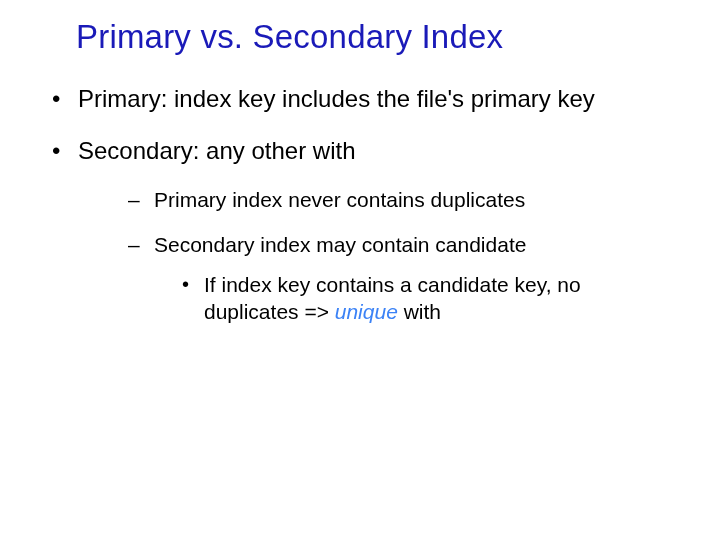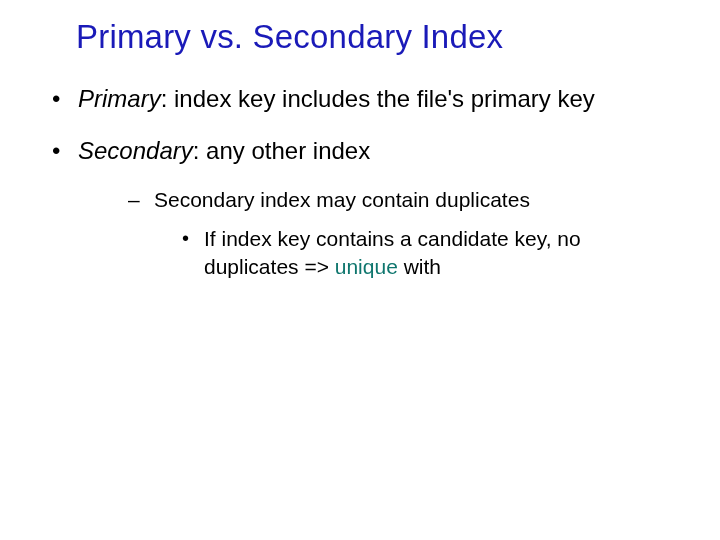--- a/index.html
+++ b/index.html
@@ -39,21 +39,20 @@
   }
   ul.top > li::before {
     content: "•";
     position: absolute;
     left: 4px;
     top: 0;
     color: #000;
     font-size: 24px;
   }
   .term {
-    font-style: italic;
   }
   ul.sub {
     list-style: none;
     padding: 0;
     margin: 20px 0 0 50px;
   }
   ul.sub > li {
     position: relative;
     padding-left: 26px;
     font-size: 21px;
@@ -80,40 +79,42 @@
   }
   ul.subsub > li::before {
     content: "•";
     position: absolute;
     left: 0;
     top: 0;
     color: #000;
     font-size: 20px;
   }
   .accent {
-    color: #0f766e;
+    color: #3b82f6;
+    font-style: italic;
   }
 </style>
 </head>
 <body>
 
 <div class="slide">
 
   <h1 class="title">Primary vs. Secondary Index</h1>
 
   <ul class="top">
     <li>
       <span class="term">Primary</span><span>:  </span><span>index key includes the file's primary key</span>
     </li>
     <li>
-      <span class="term">Secondary</span><span>:  </span><span>any other index</span>
+      <span class="term">Secondary</span><span>:  </span><span>any other with</span>
 
       <ul class="sub">
+        <li>Primary index never contains duplicates</li>
         <li>
-          <span>Secondary index may contain duplicates</span>
+          <span>Secondary index may contain candidate</span>
           <ul class="subsub">
             <li>
               <span>If index key contains a candidate key, no duplicates =&gt; </span><span class="accent">unique</span><span> with</span>
             </li>
           </ul>
         </li>
       </ul>
 
     </li>
   </ul>

